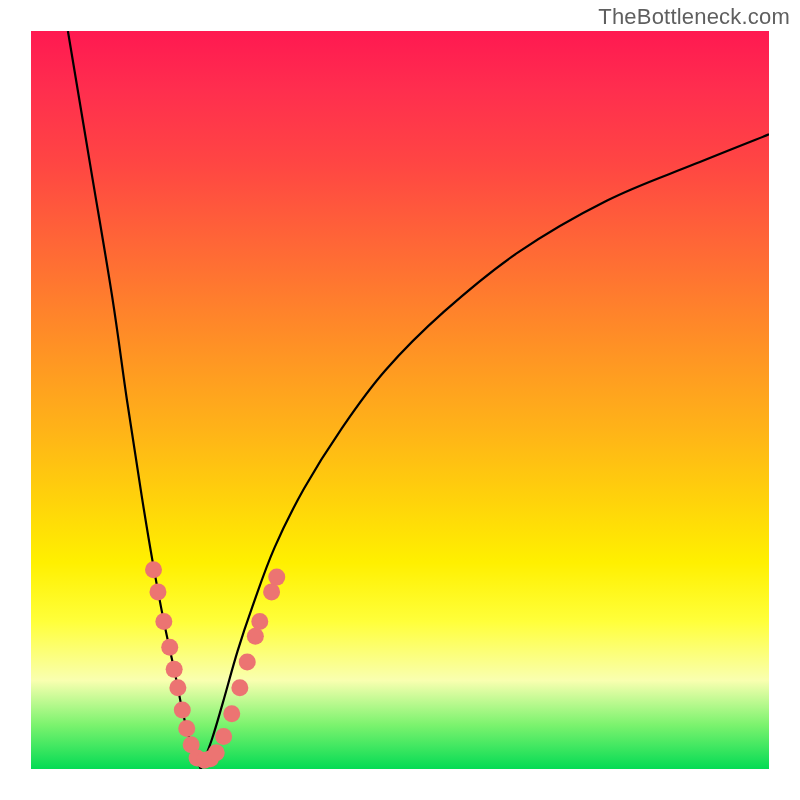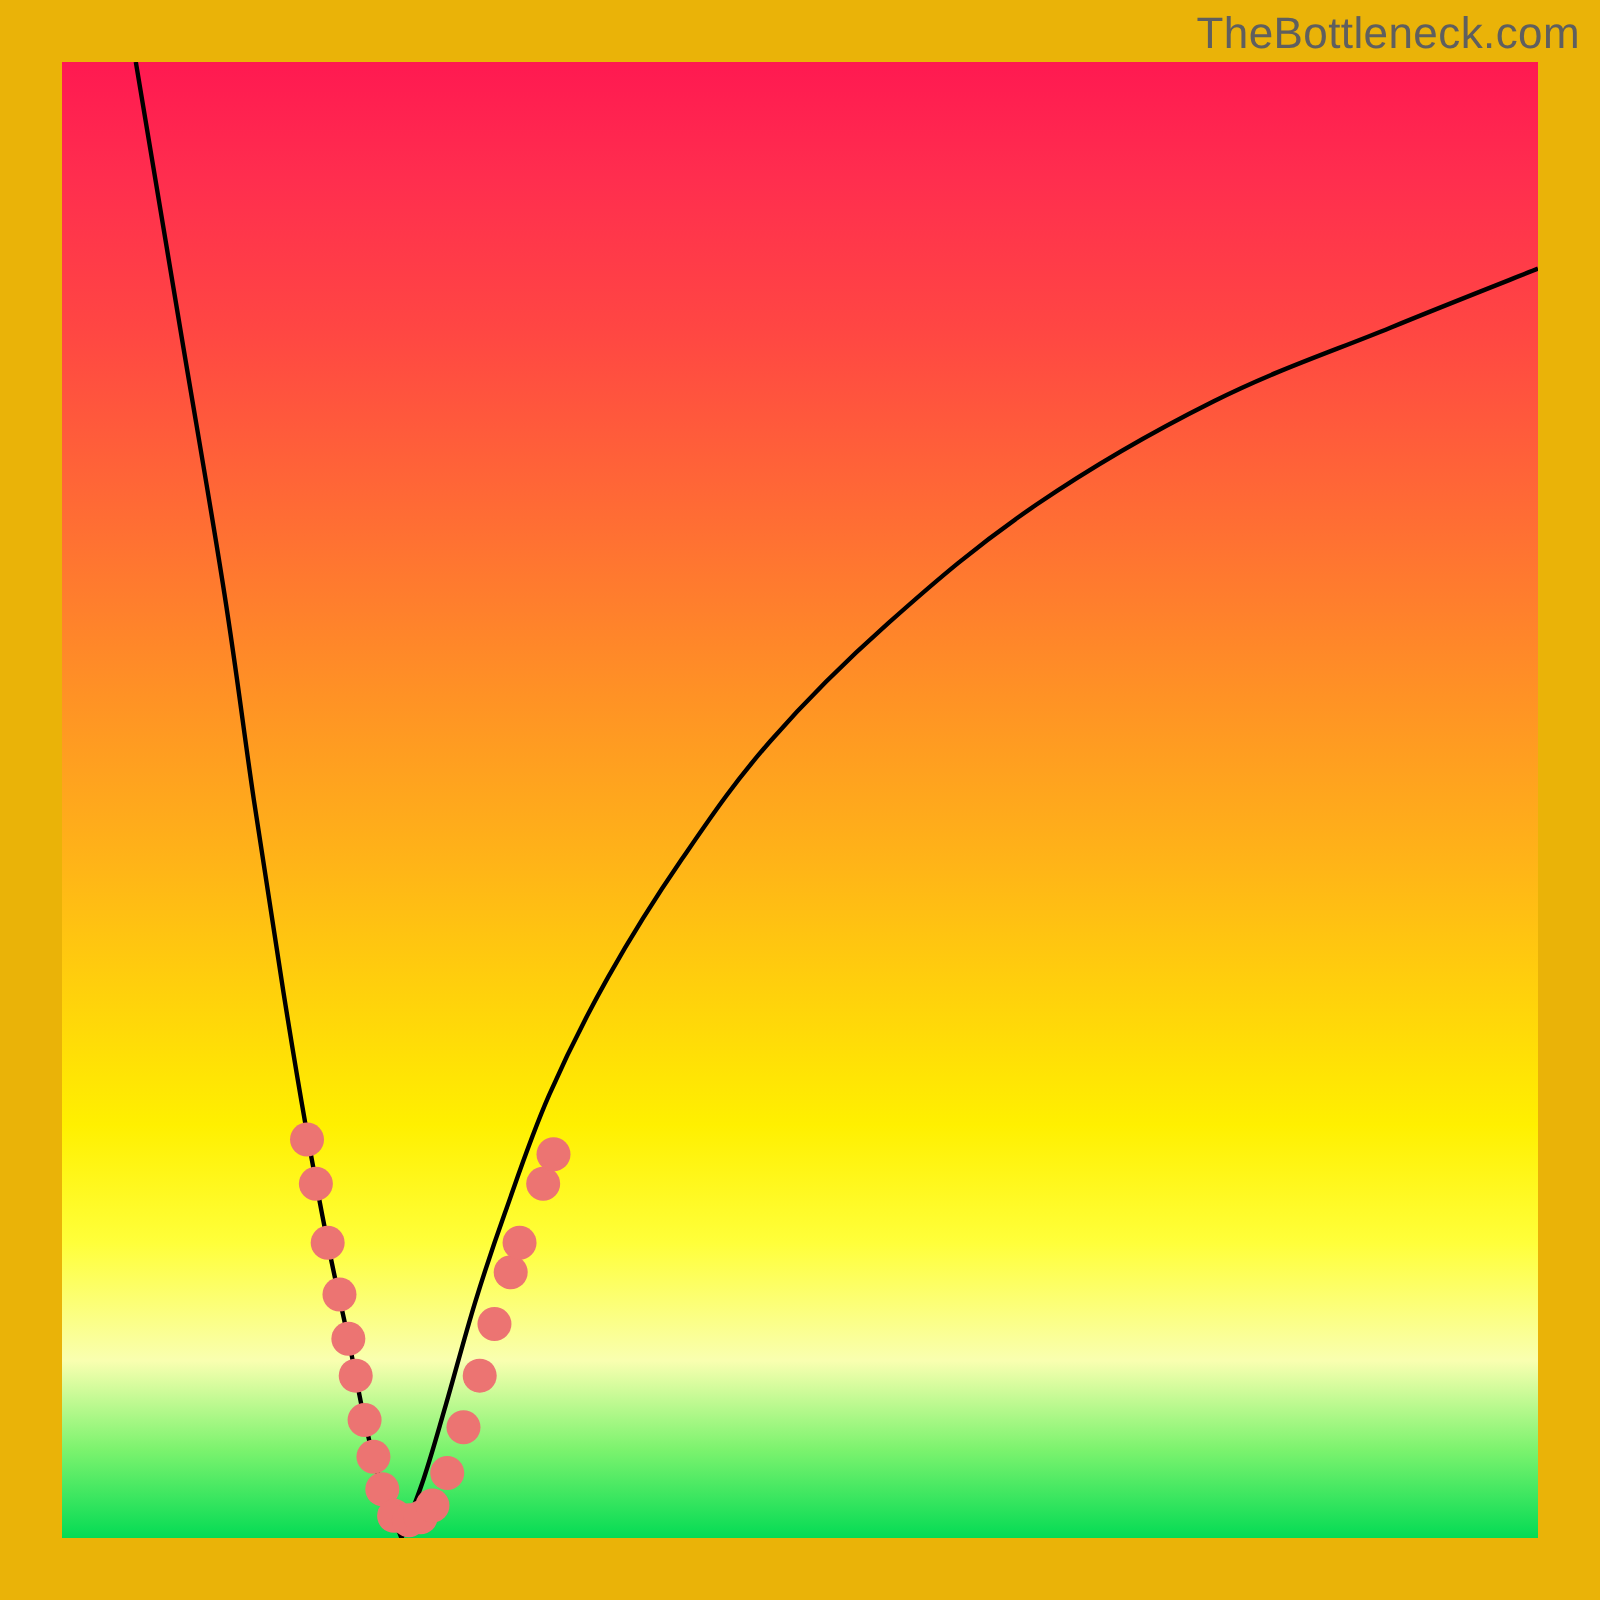--- a/index.html
+++ b/index.html
@@ -8,21 +8,21 @@
     width: 800px;
     height: 800px;
     overflow: hidden;
     background: #000;
     font-family: Arial, Helvetica, sans-serif;
   }
   .frame {
     position: absolute;
     left: 0; top: 0;
     width: 800px; height: 800px;
-    background: #eab308;
+    background: #ffffff;
     text-decoration: underline;
   }
   .plot-area {
     position: absolute;
     left: 31px;
     top: 31px;
     width: 738px;
     height: 738px;
     
     background: linear-gradient(to bottom,

